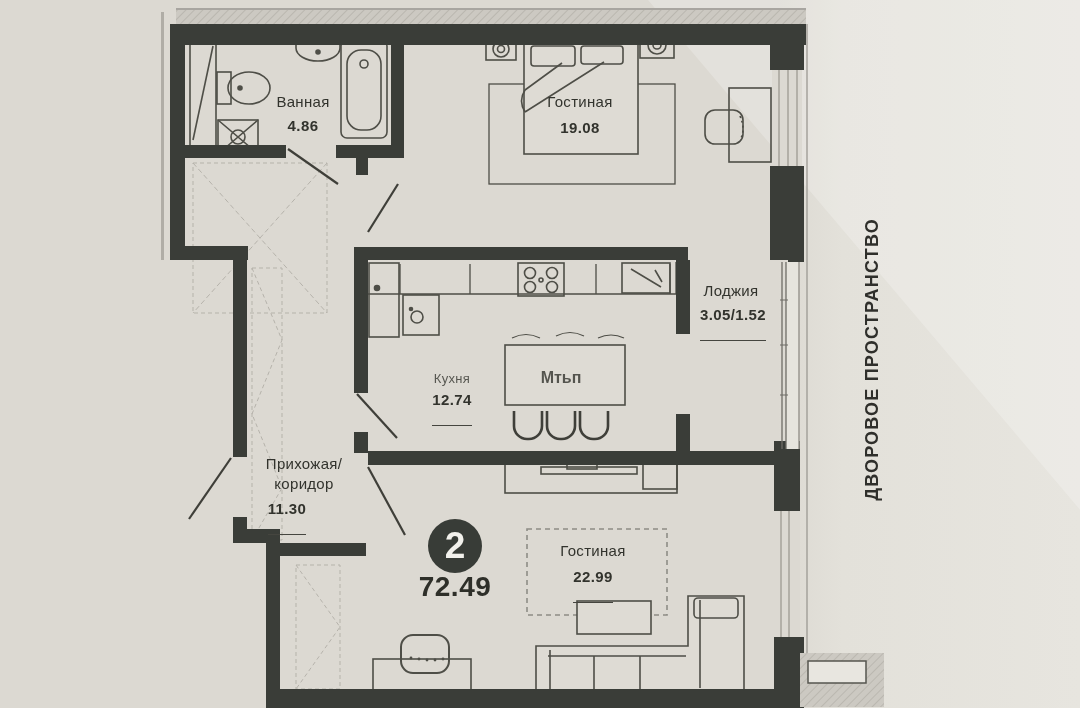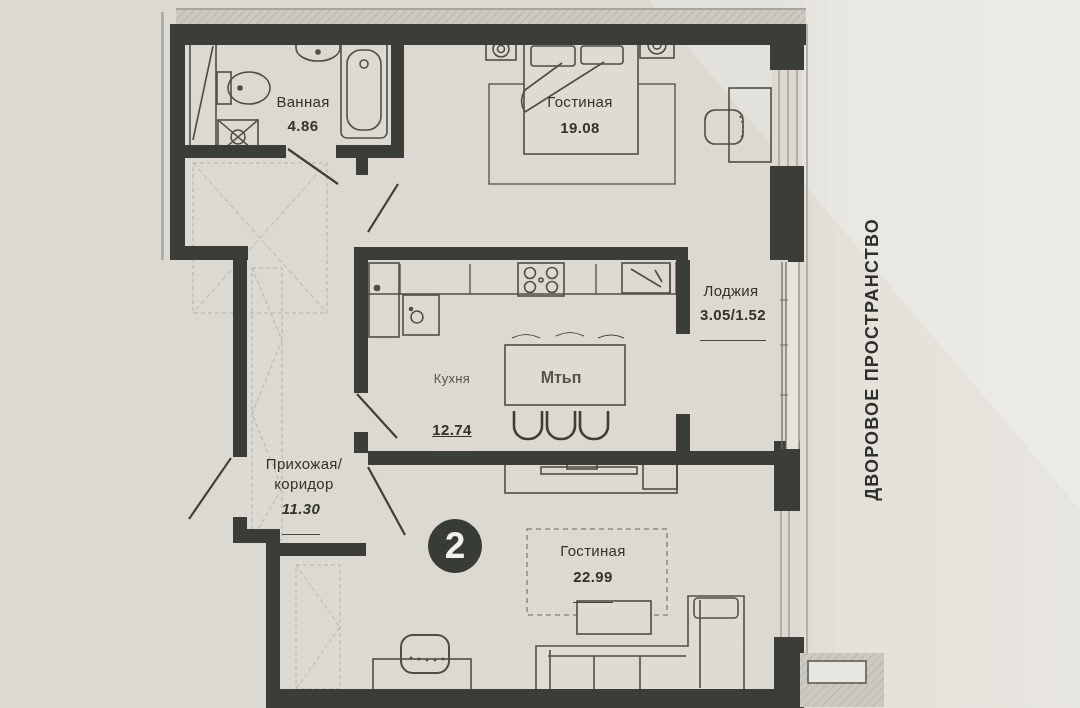--- a/index.html
+++ b/index.html
@@ -257,29 +257,30 @@
   </svg>
 
 
   <div class="lbl room-name" style="left:253px;top:93px;width:100px;">Ванная</div>
   <div class="lbl room-area" style="left:263px;top:117px;width:80px;">4.86</div>
 
   <div class="lbl room-name" style="left:530px;top:93px;width:100px;">Гостиная</div>
   <div class="lbl room-area" style="left:540px;top:119px;width:80px;">19.08</div>
 
   <div class="lbl room-name blurred" style="left:407px;top:372px;width:90px;font-size:13px;">Кухня</div>
-  <div class="lbl room-area" style="left:412px;top:421px;width:80px;text-decoration:underline;"><span class="uline">12.74</span></div>
+  <div class="lbl room-area" style="left:412px;top:391px;width:80px;"><span class="uline">12.74</span></div>
   <div class="lbl tbl-txt" style="left:535px;top:369px;width:52px;">Мтьп</div>
 
   <div class="lbl room-name" style="left:686px;top:282px;width:90px;">Лоджия</div>
   <div class="lbl room-area" style="left:688px;top:306px;width:90px;"><span class="uline">3.05/1.52</span></div>
 
   <div class="lbl room-name" style="left:254px;top:455px;width:100px;">Прихожая/</div>
   <div class="lbl room-name" style="left:254px;top:475px;width:100px;">коридор</div>
-  <div class="lbl room-area" style="left:261px;top:500px;width:80px;font-style:italic;"><span class="uline">11.30</span></div>
+  <div class="lbl room-area" style="left:247px;top:500px;width:80px;"><span class="uline">11.30</span></div>
 
   <div class="lbl room-name" style="left:543px;top:542px;width:100px;">Гостиная</div>
   <div class="lbl room-area" style="left:553px;top:568px;width:80px;"><span class="uline">22.99</span></div>
 
   <div class="badge">2</div>
+  <div class="total-area">72.49</div>
 
   <div class="side-text">ДВОРОВОЕ ПРОСТРАНСТВО</div>
 </div>
 
 </body></html>

